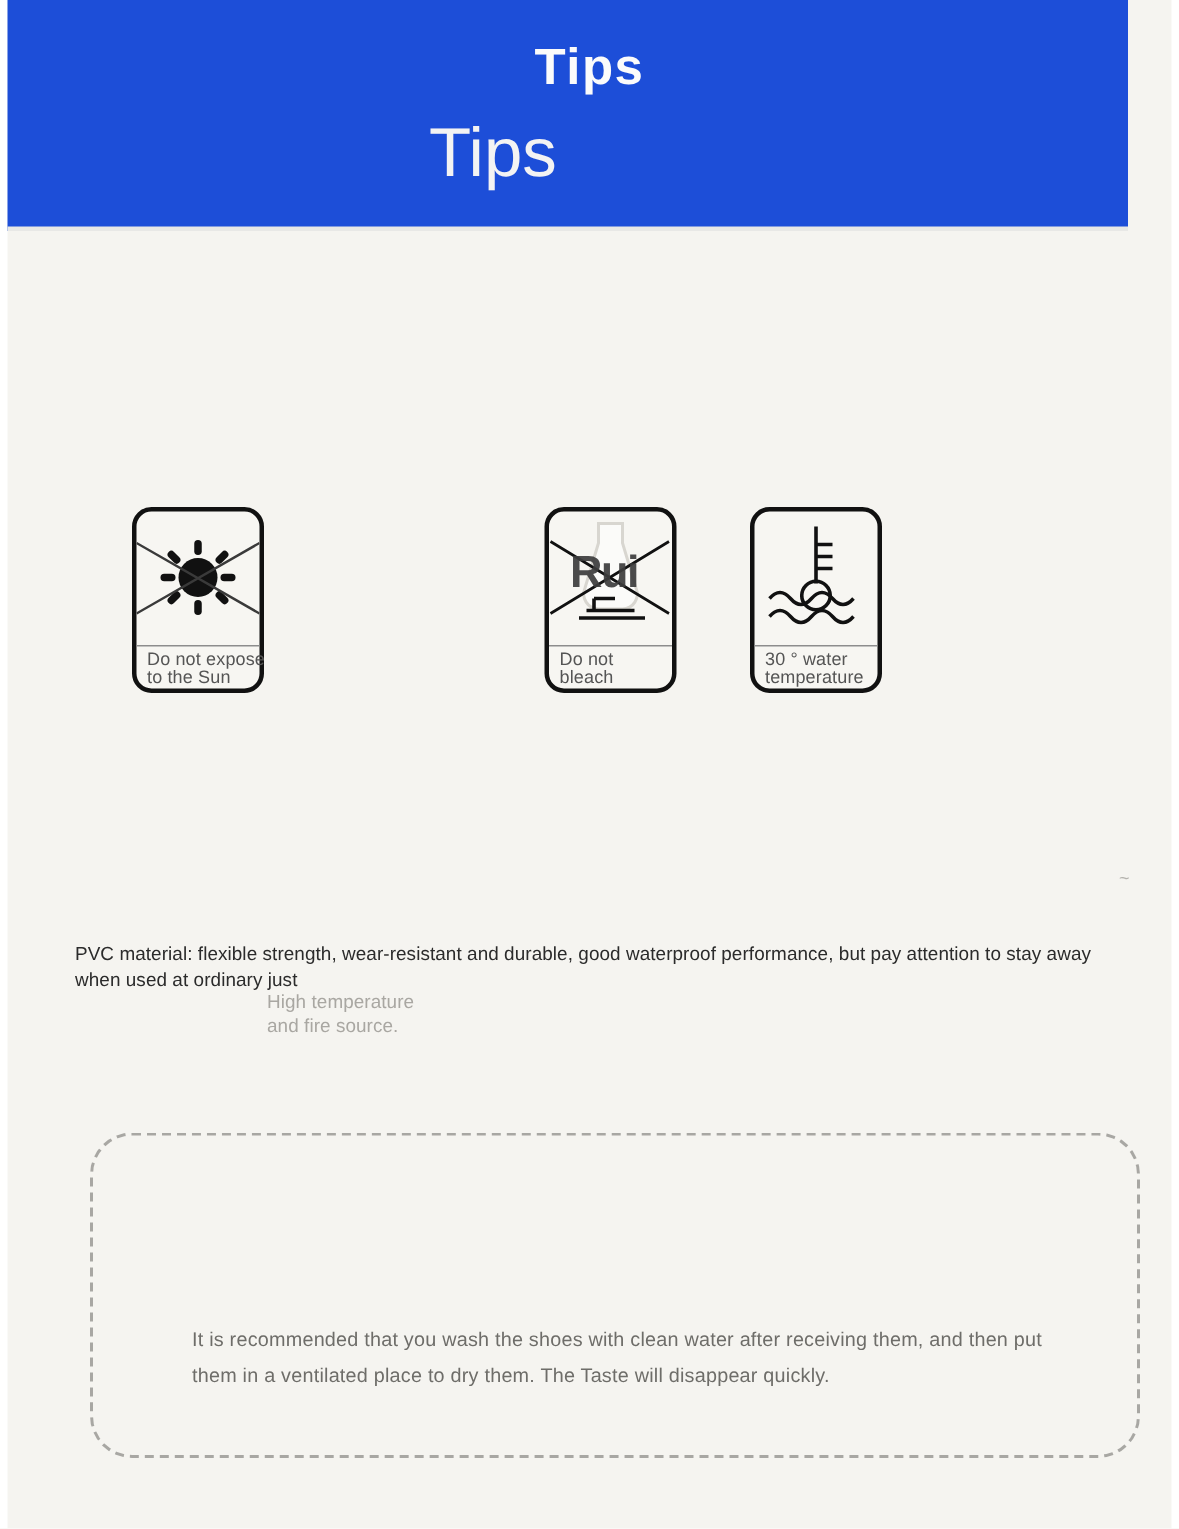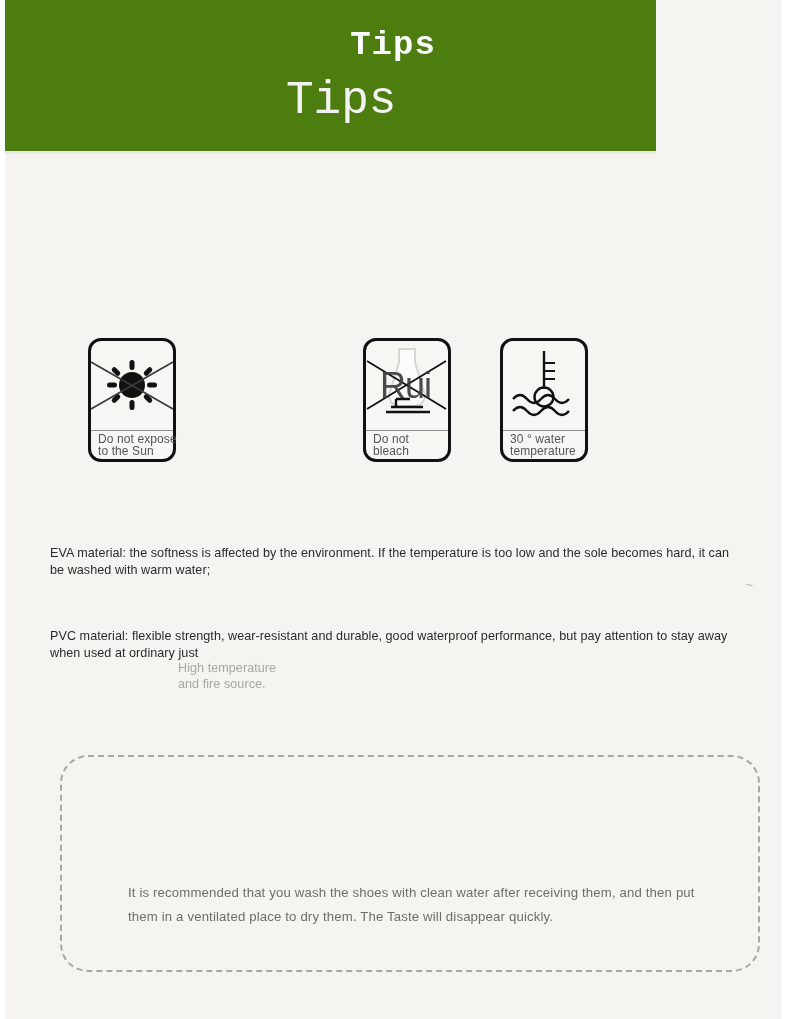--- a/index.html
+++ b/index.html
@@ -22,25 +22,24 @@
     border-left: 5px solid #ffffff;
     border-right: 5px solid #ffffff;
     overflow: hidden;
   }
 
   
   .banner {
     position: absolute;
     left: -5px;
     top: 0;
-    width: 656px;
+    width: 752px;
     height: 154px;
-    background: #4d7c0f;
+    background: #1d4ed8;
     overflow: hidden;
-    font-family: Liberation Mono, monospace;
   }
   .banner::after {
     content: "";
     position: absolute;
     left: 0; right: 0; bottom: 0;
     height: 3px;
     background: #e8e8e6;
   }
   .banner-title-bold {
     position: absolute;
@@ -115,22 +114,22 @@
   .ic1 { left: 83px; }
   .ic2 { left: 220px; }
   .ic3 { left: 358px; }
   .ic4 { left: 495px; }
   .ic5 { left: 632px; }
 
   .watermark-rui {
     position: absolute;
     left: 14px;
     top: 24px;
-    font-size: 36px;
-    font-weight: normal;
+    font-size: 30px;
+    font-weight: bold;
     color: #3d3d3d;
     opacity: .92;
     letter-spacing: -1px;
     pointer-events: none;
   }
 
   
   .para-block { position: absolute; }
   .para-dark {
     font-size: 12.6px;
@@ -236,21 +235,20 @@
         <path d="M10 70 q7 -8 14 0 t14 0 t14 0 t14 0" stroke="#111" stroke-width="2.3" fill="none"></path>
       </svg>
       <div class="divider"></div>
       <div class="cap">30 ° water
 temperature</div>
     </div>
 
 
   </div>
 
-  <div class="para-block para-dark" id="eva-main">EVA material: the softness is affected by the environment. If the temperature is too low and the sole becomes hard, it can be washed with warm water;</div>
 
 
   <div class="tilde-mark">~</div>
 
   <div class="para-block para-dark" id="pvc-main">PVC material: flexible strength, wear-resistant and durable, good waterproof performance, but pay attention to stay away when used at ordinary just</div>
 
   <div class="para-block para-light" id="pvc-sub" style="white-space: pre-line;">High temperature
 and fire source.</div>
 
   <div class="note-box">

